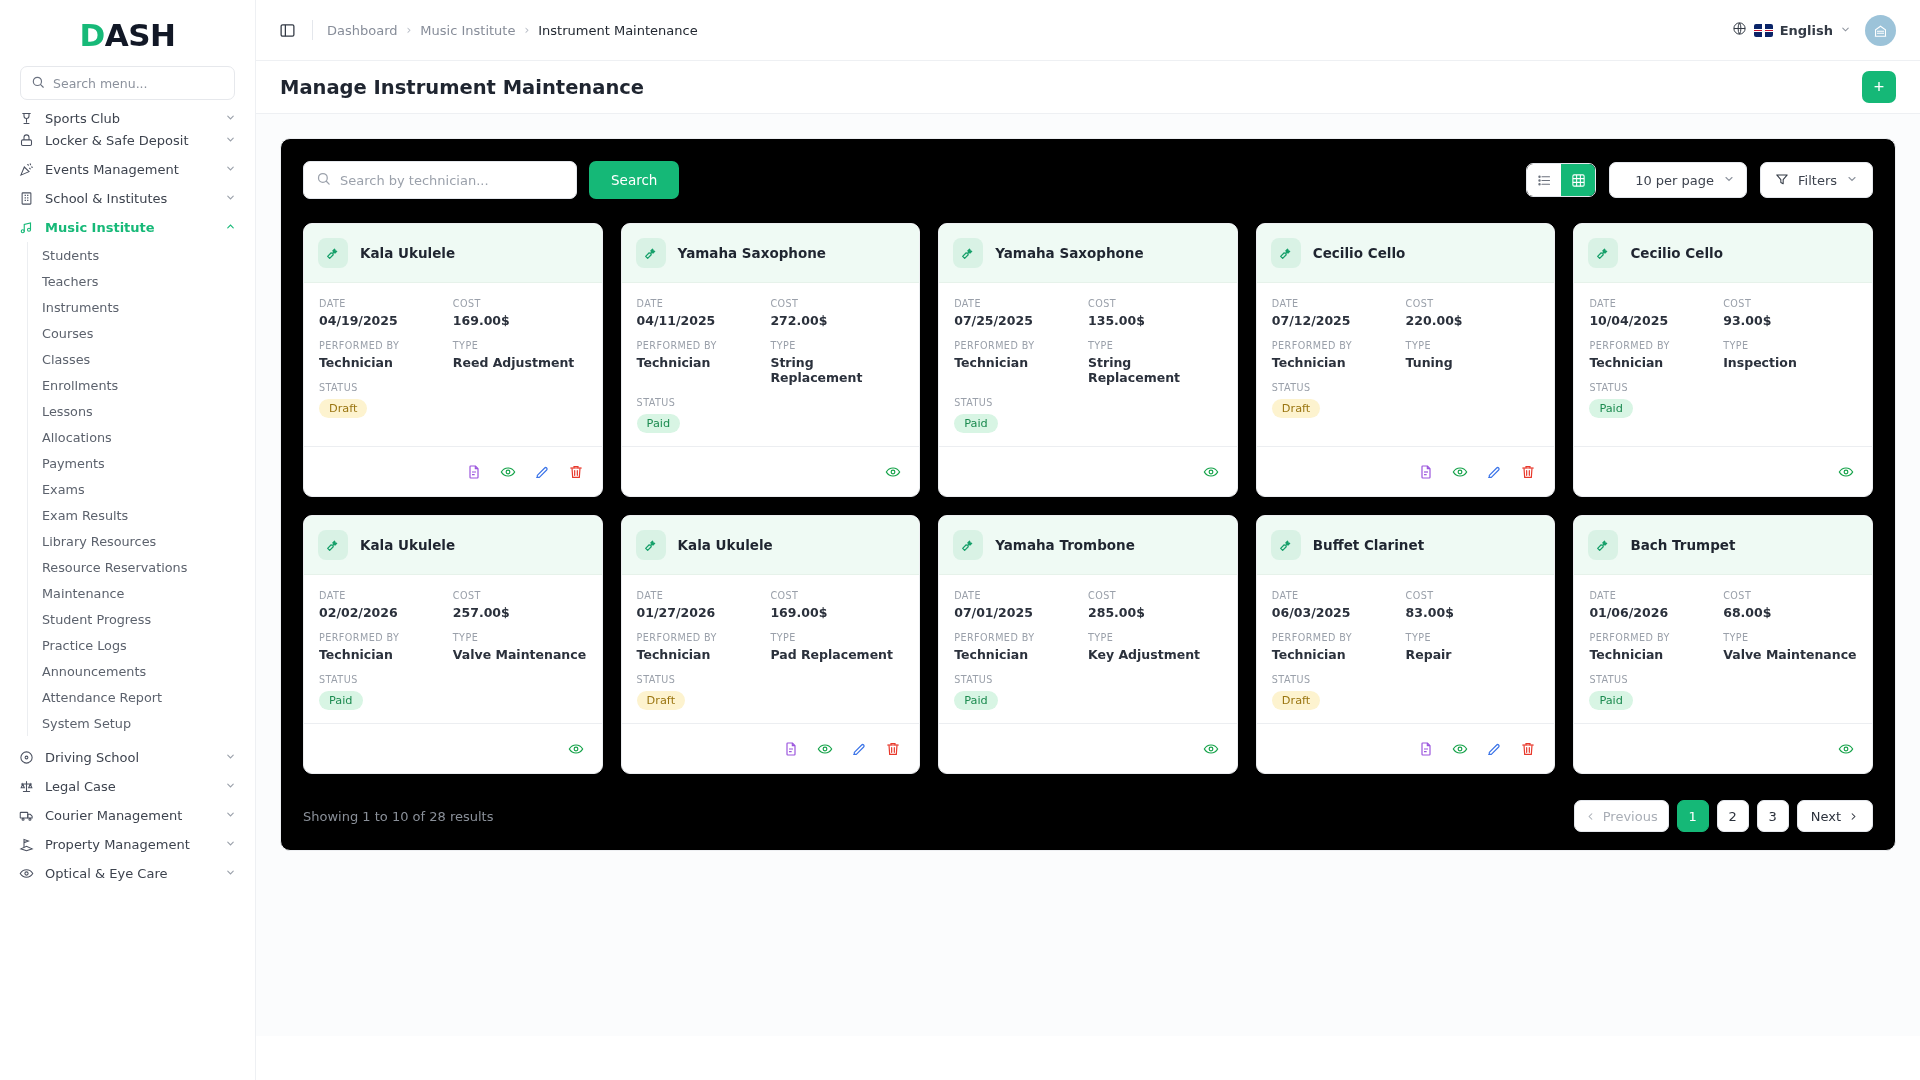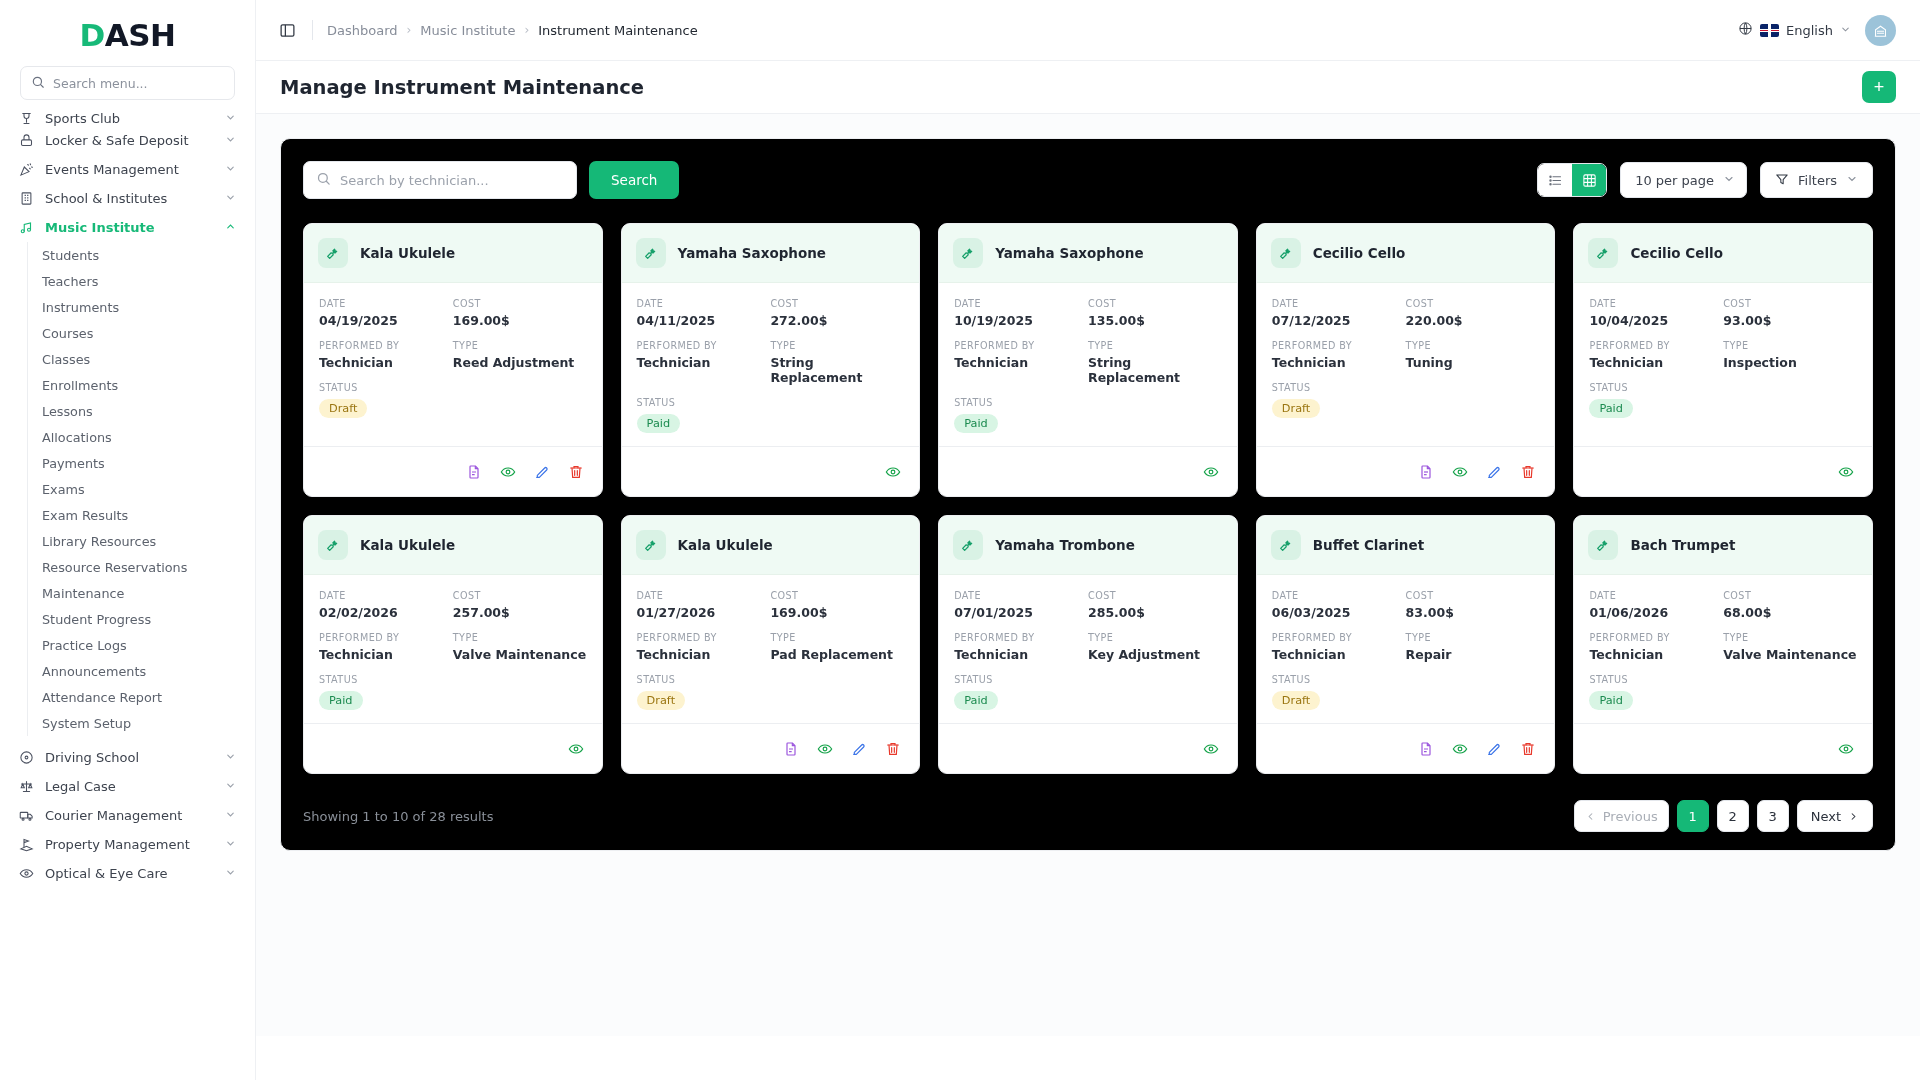--- a/index.html
+++ b/index.html
@@ -71,21 +71,21 @@
   }
   .panel-toggle {
     width: 26px; height: 26px; display:flex; align-items:center; justify-content:center;
     cursor: pointer; color:#333a45;
   }
   .vdiv { width:1px; height:20px; background:#e4e7ec; margin: 0 14px 0 12px; }
   .crumbs { display: flex; align-items: center; gap: 9px; font-size: 13px; }
   .crumb { color: #878d99; cursor: pointer; }
   .crumb.last { color: #222831; }
   .crumb-sep { color: #b9bec7; font-size: 12px; }
-  .topbar-right { margin-left: auto; display: flex; align-items: center; gap: 14px; }
+  .topbar-right { margin-left: auto; display: flex; align-items: center; gap: 14px; font-weight: bold; }
   .lang { display: flex; align-items: center; gap: 7px; font-size: 13px; color: #333a45; cursor: pointer; }
   .flag {
     width: 19px; height: 13px; border-radius: 2px; overflow: hidden; position: relative;
     background: #0a2468; display:inline-block;
   }
   .flag:before, .flag:after { content:""; position:absolute; background:#fff; }
   .flag:before { left:0; right:0; top:5px; height:3px; }
   .flag:after { top:0; bottom:0; left:8px; width:3px; }
   .flag i {
     position:absolute; left:0; right:0; top:6px; height:1.4px; background:#c8102e; display:block;
@@ -136,21 +136,21 @@
   .viewtoggle {
     display: flex; border: 1px solid #e4e7ec; border-radius: 7px; overflow: hidden; height: 34px;
   }
   .vt-btn {
     width: 34px; height: 100%; display: flex; align-items: center; justify-content: center;
     background: #fff; cursor: pointer; color: #6c727d;
   }
   .vt-btn.on { background: #15b877; color: #fff; }
   .select-pill, .filter-pill {
     height: 36px; border: 1px solid #e4e7ec; border-radius: 7px; background: #fff;
-    display: flex; align-items: center; gap: 9px; padding: 0 14px;
+    display: flex; align-items: center; gap: 9px; padding: 0 25px;
     font-size: 13px; color: #3d434e; cursor: pointer;
   }
   .select-pill { padding-right: 11px; }
   .filter-pill { padding: 0 14px; }
   .chev-sm { color: #8d939d; }
 
   .grid {
     display: grid; grid-template-columns: repeat(5, 1fr);
     gap: 18px; margin-top: 24px;
   }
@@ -633,21 +633,21 @@
                   <svg width="16" height="16" viewBox="0 0 24 24" fill="none" stroke="#16a06a" stroke-width="1.9" stroke-linecap="round" stroke-linejoin="round">
                     <path d="M14.5 6.5a4 4 0 01-5.2 5.2L4 17l3 3 5.3-5.3a4 4 0 015.2-5.2l-2.6 2.6-.9-2.3-2.3-.9 2.6-2.6z"></path>
                   </svg>
                 </span>
                 <span class="mcard-title">Yamaha Saxophone</span>
               </div>
               <div class="mcard-body">
                 <div class="frow">
                   <div class="fcol">
                     <div class="flabel">DATE</div>
-                    <div class="fvalue">10/19/2025</div>
+                    <div class="fvalue">07/25/2025</div>
                   </div>
                   <div class="fcol">
                     <div class="flabel">COST</div>
                     <div class="fvalue">135.00$</div>
                   </div>
                 </div>
                 <div class="frow">
                   <div class="fcol">
                     <div class="flabel">PERFORMED BY</div>
                     <div class="fvalue">Technician</div>

